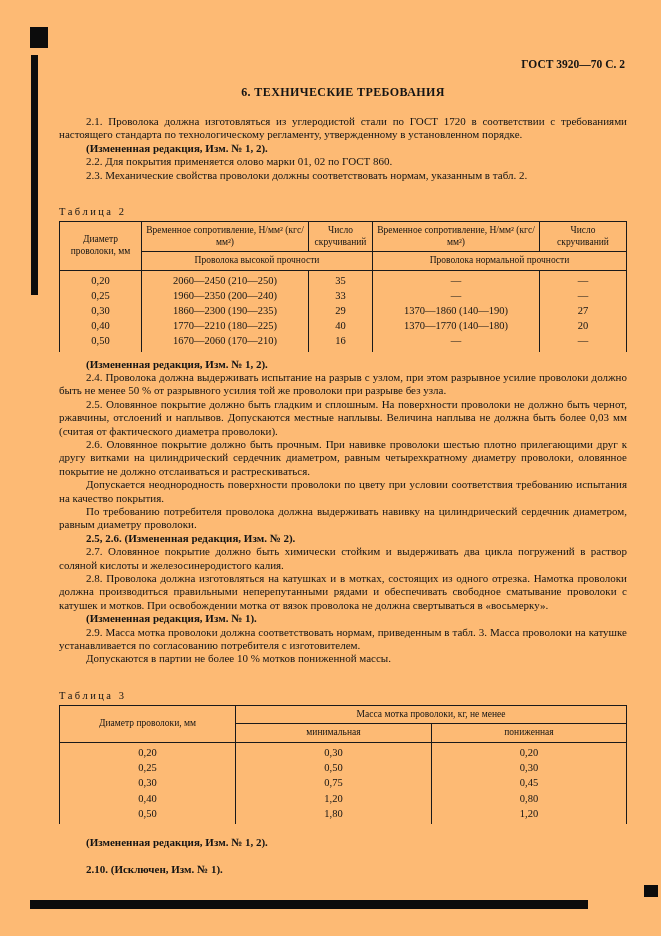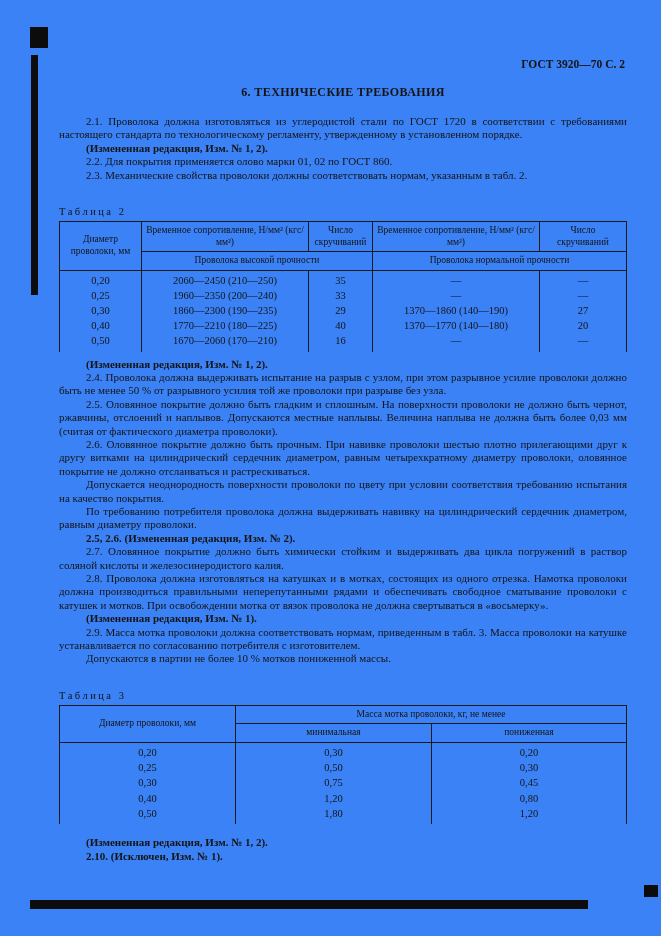--- a/index.html
+++ b/index.html
@@ -1,20 +1,20 @@
 <!DOCTYPE html>
 <html><head>
 <meta charset="utf-8">
 <style>
   * { margin:0; padding:0; box-sizing:border-box; }
   html,body { background:#ffffff; }
   .page {
     position:relative;
     width:661px; height:936px;
-    background:#3b82f6;
+    background:#fdba74;
     font-family:"Liberation Serif", serif;
     color:#141414;
     overflow:hidden;
   }
   
   .mark { position:absolute; background:#0c0c0c; }
   .mark-topleft { left:30px; top:27px; width:18px; height:21px; }
   .mark-leftbar { left:31px; top:55px; width:7px; height:240px; }
   .mark-bottombar { left:30px; top:900px; width:558px; height:9px; }
   .mark-bottomright { left:644px; top:885px; width:14px; height:12px; }
@@ -34,21 +34,21 @@
     border-left:1px solid #1a1a1a; border-right:1px solid #1a1a1a;
     text-align:center; vertical-align:middle;
     font-weight:normal; padding:1px 3px;
   }
   table.tbl thead th { font-size:9.5px; line-height:11.5px; border-bottom:1px solid #1a1a1a; padding:3px 4px; }
   table.tbl tbody td { font-size:10.5px; line-height:13.2px; border-top:none; border-bottom:none; }
   table.tbl tbody tr:first-child td { padding-top:3px; }
   table.tbl tbody tr:last-child td { padding-bottom:4px; }
 
   .after-table { margin-top:6px; }
-  .gap-top { margin-top:1px; }
+  .gap-top { margin-top:14px; }
 </style>
 </head>
 <body>
 
 <div class="page">
 
   <div class="mark mark-topleft"></div>
   <div class="mark mark-leftbar"></div>
   <div class="mark mark-bottombar"></div>
   <div class="mark mark-bottomright"></div>

